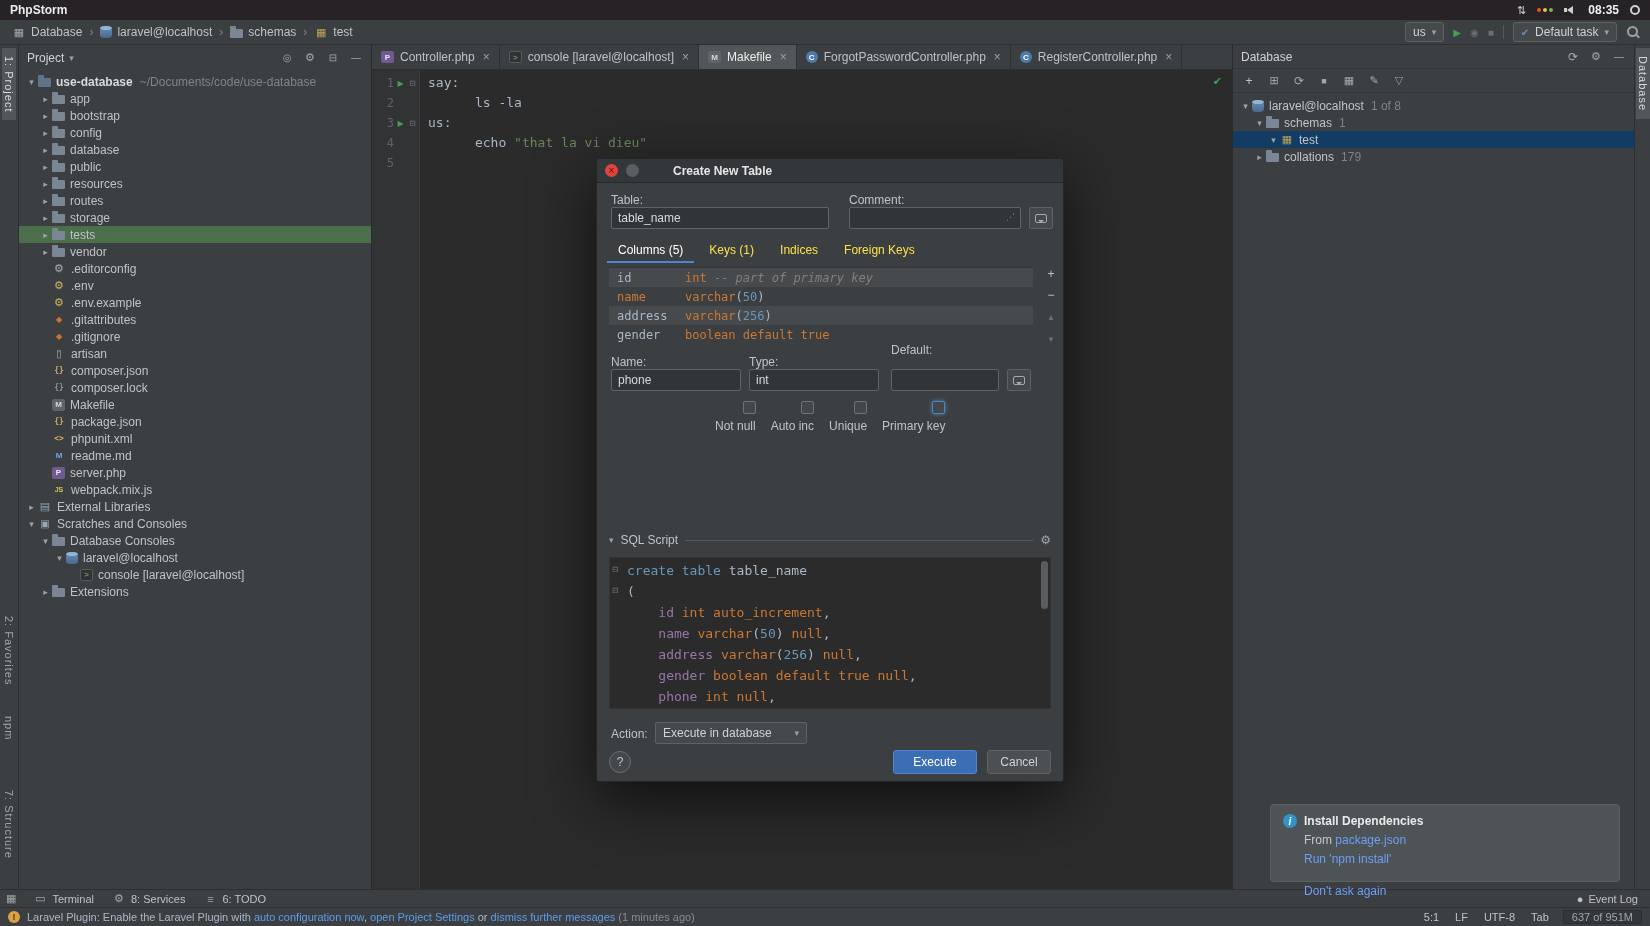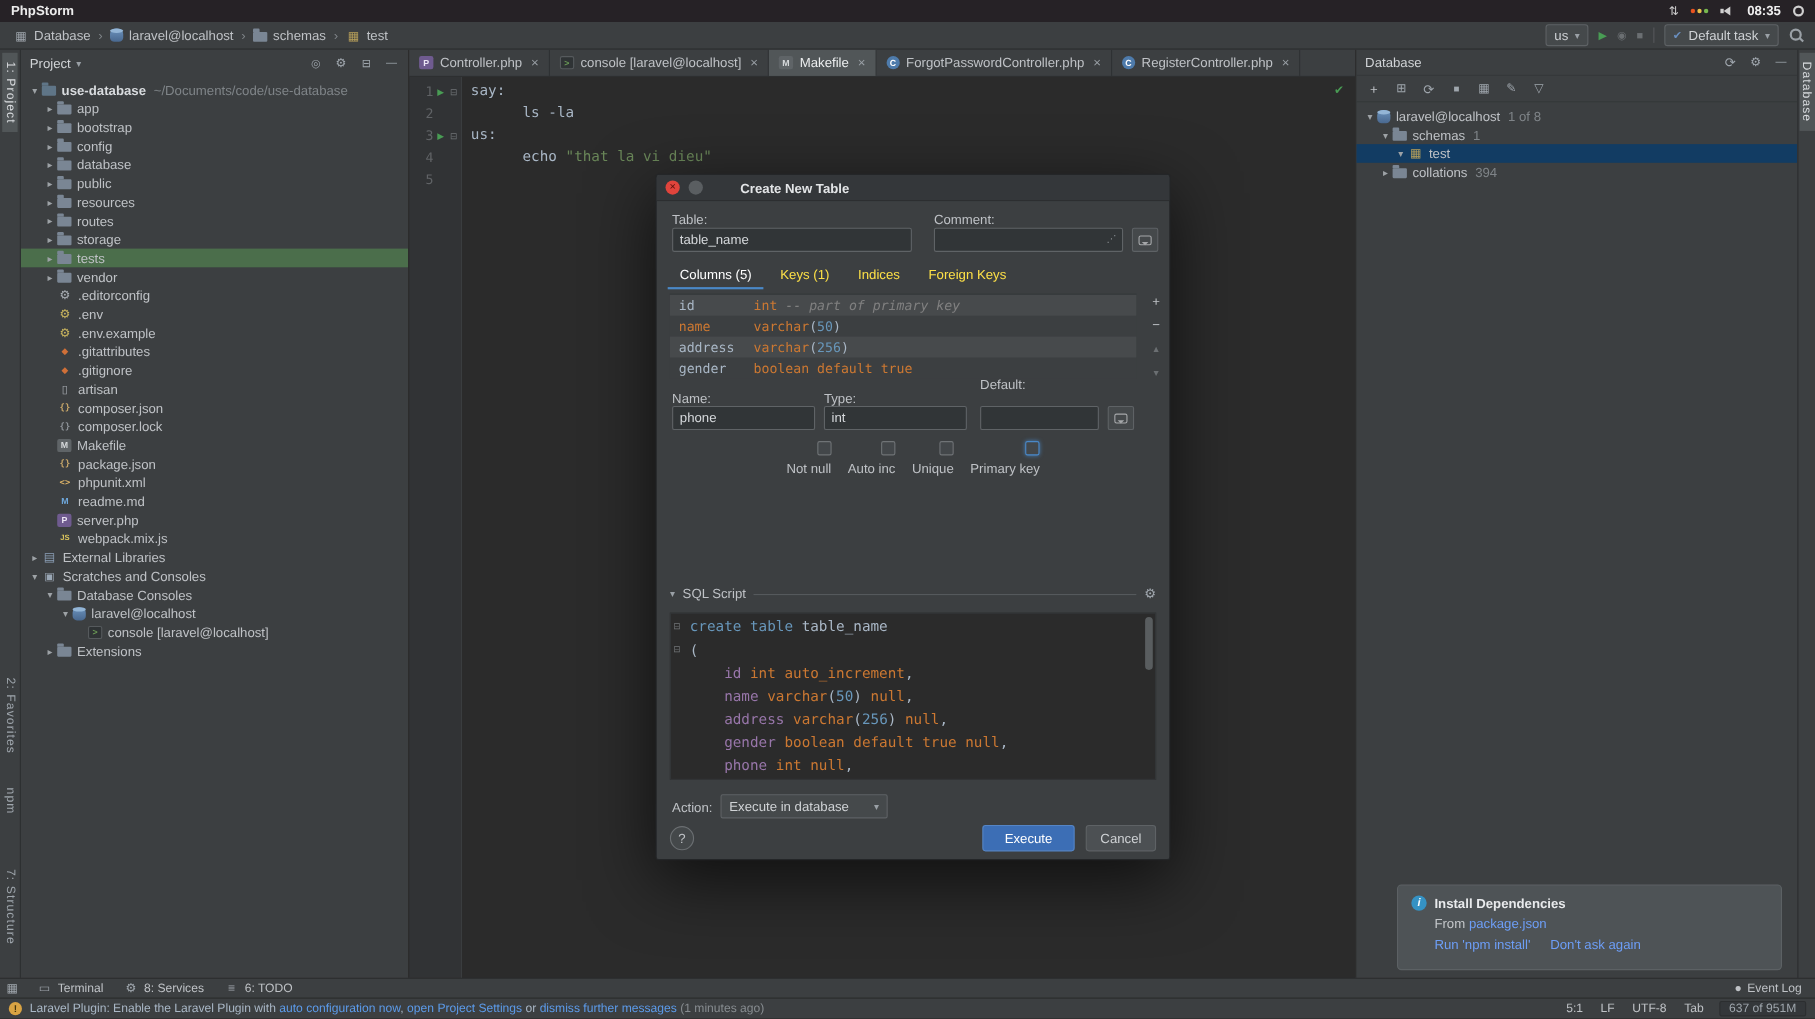--- a/index.html
+++ b/index.html
@@ -179,21 +179,21 @@
   .dbtn{position:absolute;height:24px;border-radius:3px;font-family:"Liberation Sans",sans-serif;font-size:12px;display:flex;align-items:center;justify-content:center;cursor:pointer;}
   #execbtn{left:296px;top:591px;width:84px;background:#3c6eb5;border:1px solid #5585c5;color:#fff;}
   #cancelbtn{left:390px;top:591px;width:64px;background:#4c5053;border:1px solid #5e6265;color:#cfd2d5;}
 
   
   #notification{position:absolute;left:1270px;top:804px;width:350px;height:78px;background:#4e5356;border:1px solid #5c6164;border-radius:4px;z-index:60;padding:9px 12px;}
   #notif-titlerow{display:flex;align-items:center;gap:7px;}
   #notif-info{width:14px;height:14px;border-radius:50%;background:#3592c4;color:#fff;font-size:10px;font-weight:bold;display:flex;align-items:center;justify-content:center;font-style:italic;}
   #notif-title{font-weight:bold;color:#e8eaec;}
   #notif-body{margin-top:5px;margin-left:21px;color:#c5c8cb;}
-  #notif-links{margin-top:5px;margin-left:21px;display:flex;gap:18px;}
+  #notif-links{margin-top:5px;margin-left:21px;display:flex;gap:18px;flex-direction:column;}
   .nlink{color:#6d9ef7;cursor:pointer;}
 
   
   #bottombar{position:absolute;left:0;right:0;bottom:19px;height:18px;background:#3c3f41;border-top:1px solid #2d2f30;display:flex;align-items:center;padding:0 6px;z-index:20;}
   #bb-switch{color:#9fa6ad;font-size:11px;margin-right:8px;}
   #bbitems{display:flex;align-items:center;height:100%;}
   .bbitem{display:flex;align-items:center;gap:5px;padding:0 9px;font-size:11px;color:#bfc2c6;height:100%;cursor:pointer;}
   #eventlog{margin-left:auto;display:flex;align-items:center;gap:5px;font-size:11px;color:#bfc2c6;padding-right:6px;cursor:pointer;}
   #statusbar{position:absolute;left:0;right:0;bottom:0;height:19px;background:#3c3f41;border-top:1px solid #2d2f30;display:flex;align-items:center;padding:0 8px;font-size:11px;z-index:20;}
   #sb-warn{margin-right:7px;}
@@ -569,21 +569,21 @@
       </div>
       <div class="trow sel-blue" style="padding-left: 34px;">
         <span class="tarrow">▾</span>
         <span class="ic ic-table">▦</span>
         <span class="tlabel">test</span>
       </div>
       <div class="trow" style="padding-left: 20px;">
         <span class="tarrow">▸</span>
         <span class="ic ic-folder"></span>
         <span class="tlabel">collations</span>
-        <span class="tmeta">394</span>
+        <span class="tmeta">179</span>
       </div>
     </div>
 </aside>
 
 <div id="dialog">
   <div id="dtitlebar">
     <span class="wbtn close" id="dlg-close-x">×</span>
     <span class="wbtn min"></span>
     <span id="dtitle">Create New Table</span>
   </div>

